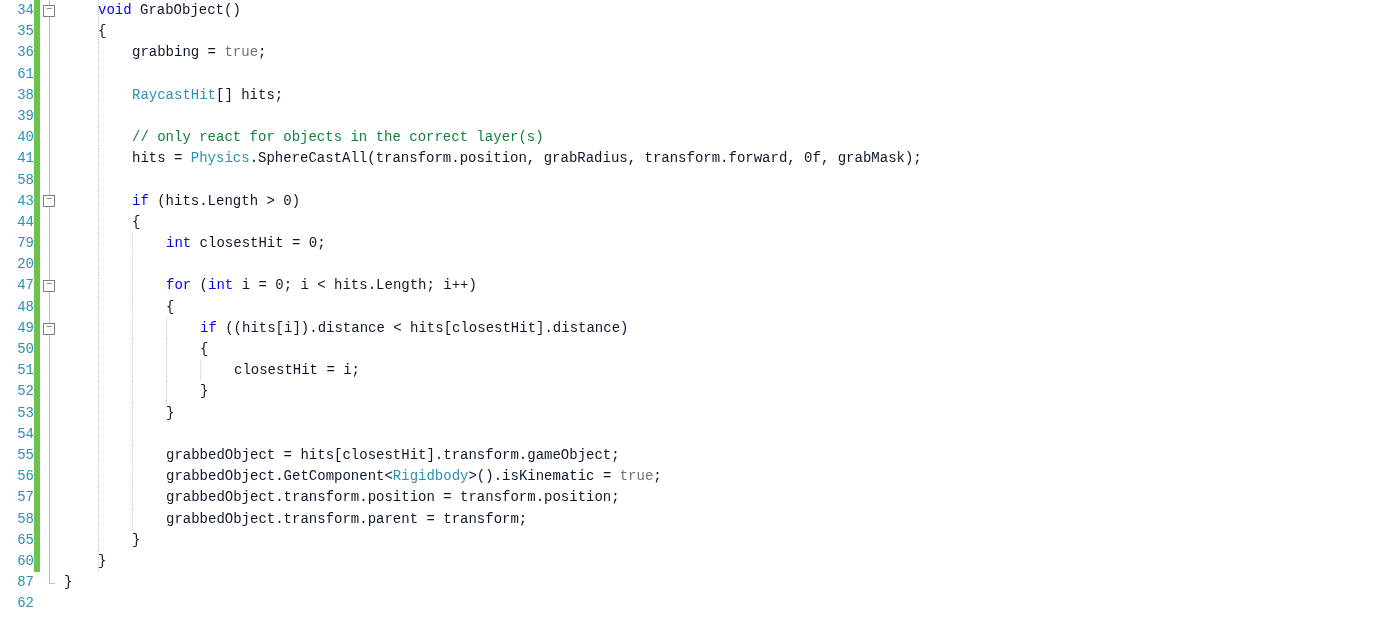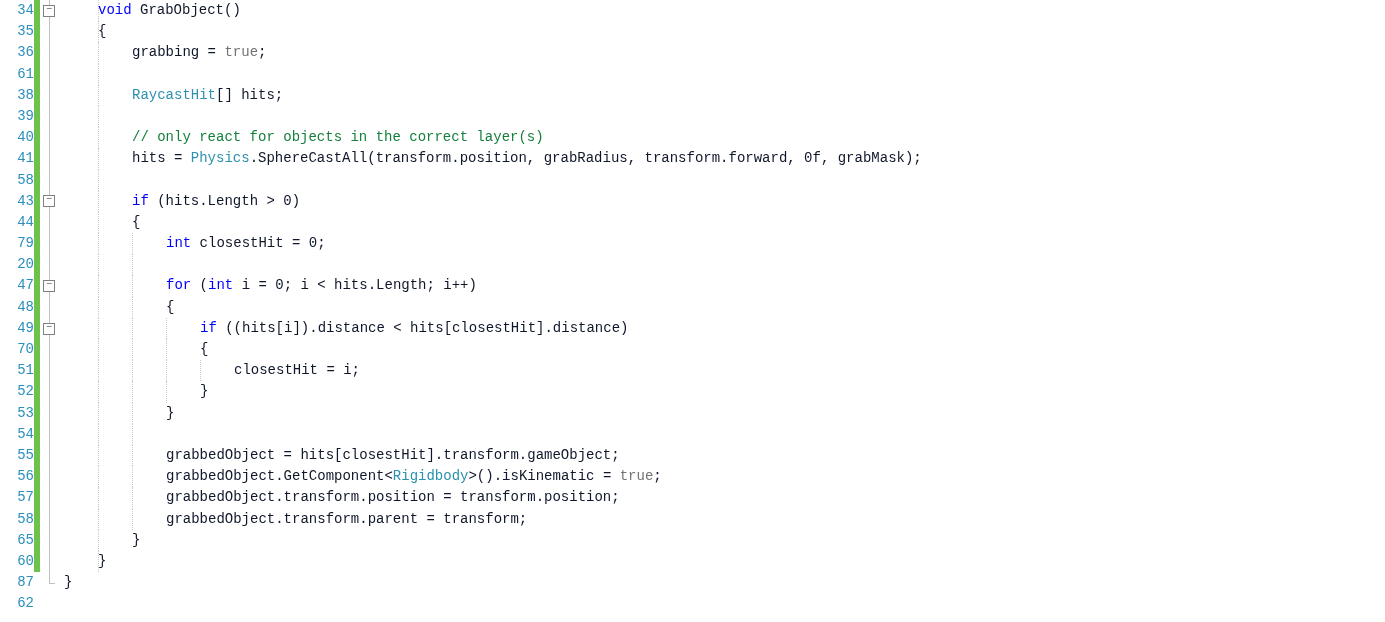--- a/index.html
+++ b/index.html
@@ -122,21 +122,21 @@
       <div>40</div>
       <div>41</div>
       <div>58</div>
       <div>43</div>
       <div>44</div>
       <div>79</div>
       <div>20</div>
       <div>47</div>
       <div>48</div>
       <div>49</div>
-      <div>70</div>
+      <div>50</div>
       <div>51</div>
       <div>52</div>
       <div>53</div>
       <div>54</div>
       <div>55</div>
       <div>56</div>
       <div>57</div>
       <div>58</div>
       <div>65</div>
       <div>60</div>

